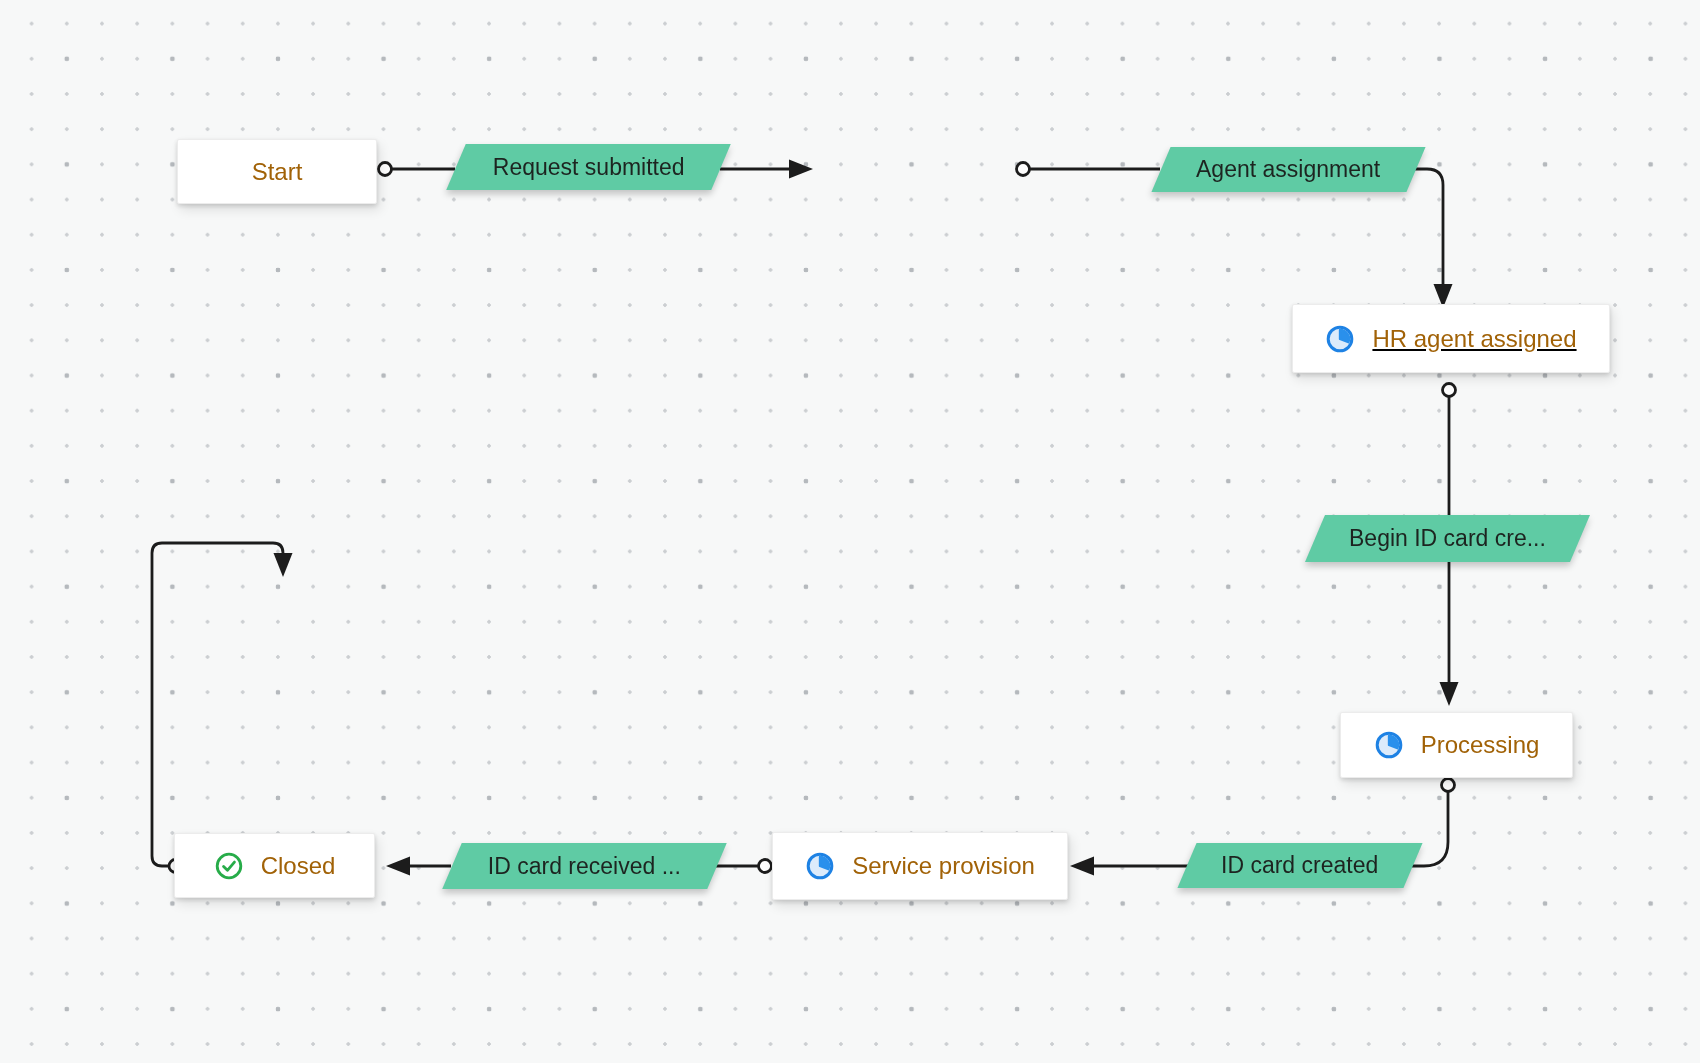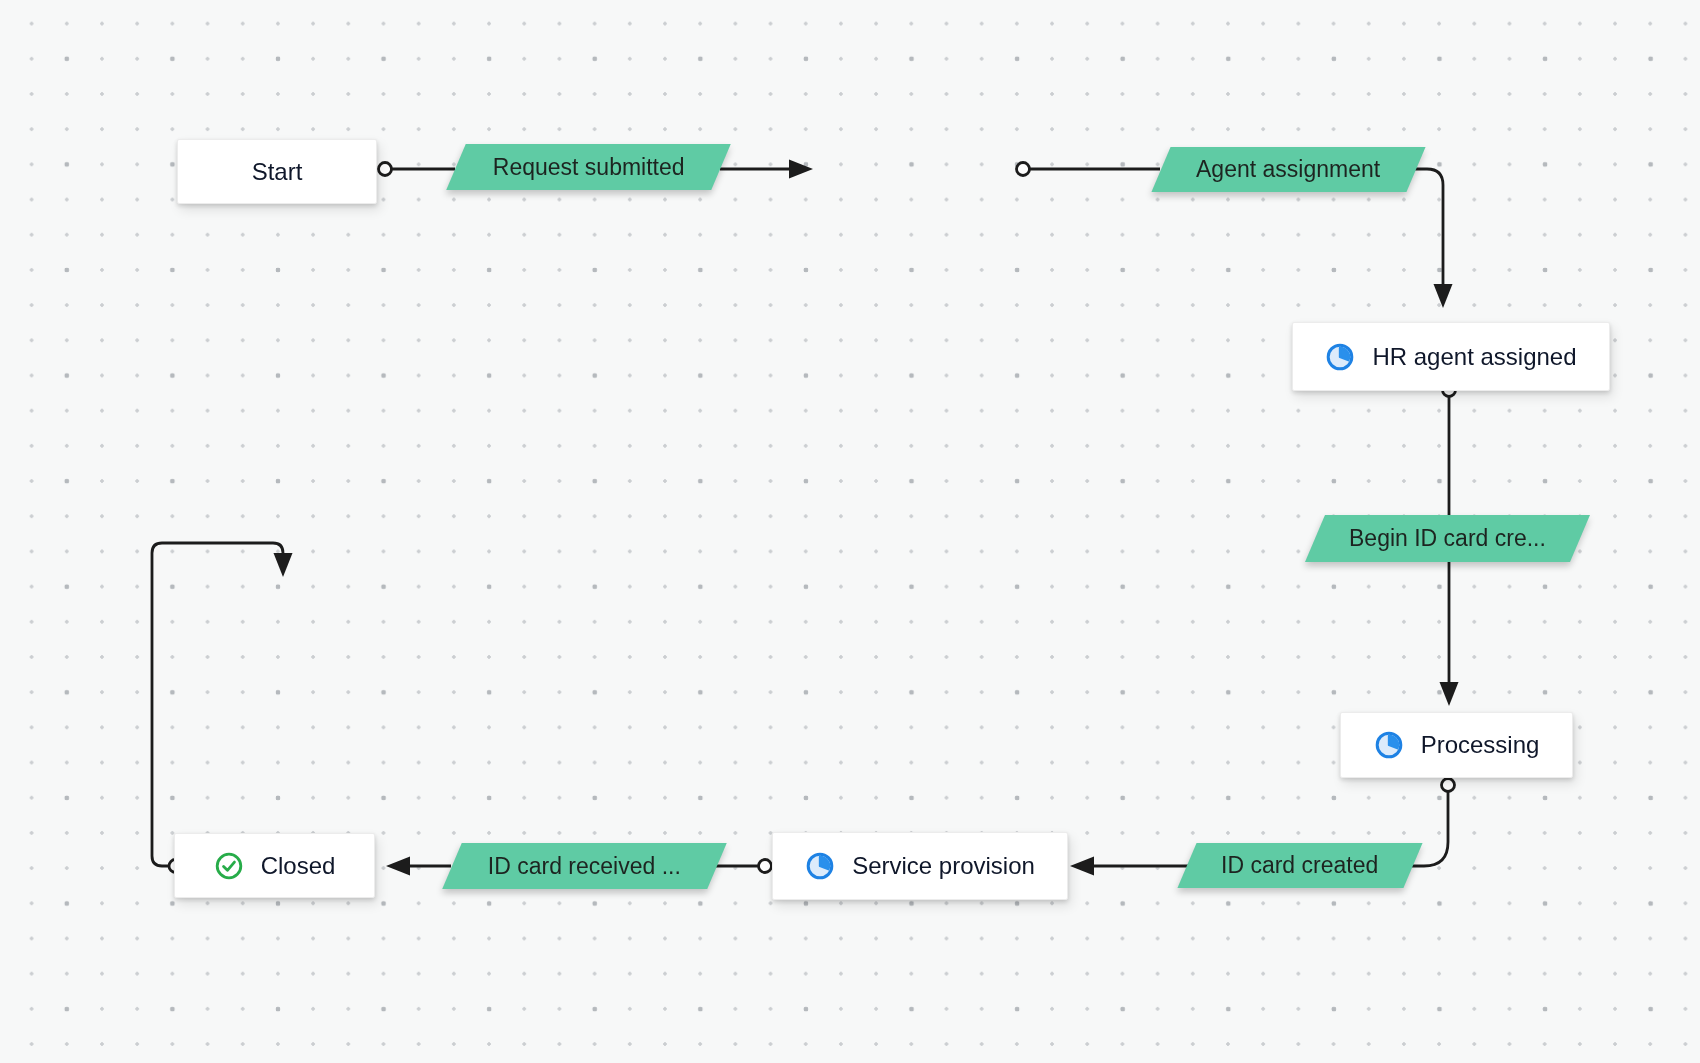--- a/index.html
+++ b/index.html
@@ -47,21 +47,21 @@
   .state {
     background: #ffffff;
     border: 1px solid #ececec;
     border-radius: 2px;
     box-shadow: 0 2px 4px rgba(0,0,0,0.14), 3px 6px 12px rgba(0,0,0,0.10);
     gap: 17px;
     padding: 0 14px;
   }
   .state .label {
     font-size: 24px;
-    color: #0f172a;
+    color: #a16207;
     white-space: nowrap;
   }
 
   .transition {
     background: #5fcba4;
     transform: skewX(-23deg);
     box-shadow: 1px 4px 7px rgba(0,0,0,0.22);
   }
   .transition .label {
     transform: skewX(23deg);
@@ -138,21 +138,21 @@
 
   <div class="node transition" style="left:456px; top:144px; width:265px; height:46px;">
     <span class="label">Request submitted</span>
   </div>
 
 
   <div class="node transition" style="left:1161px; top:147px; width:255px; height:45px;">
     <span class="label">Agent assignment</span>
   </div>
 
-  <div class="node state" style="left:1292px; top:322px; width:318px; height:69px;">
+  <div class="node state" style="left:1292px; top:304px; width:318px; height:69px;text-decoration:underline;">
     <svg class="status-icon" width="30" height="30" viewBox="0 0 32 32">
       <circle cx="16" cy="16" r="12.6" fill="#dcebfb" stroke="#1e82e4" stroke-width="3.2"></circle>
       <path d="M16 16 L16 6.2 A9.8 9.8 0 0 1 25 19.5 Z" fill="#2a90ec" stroke="#2a90ec" stroke-width="2.5" stroke-linejoin="round"></path>
     </svg>
     <span class="label">HR agent assigned</span>
   </div>
 
   <div class="node transition" style="left:1315px; top:515px; width:265px; height:47px;">
     <span class="label">Begin ID card cre...</span>
   </div>

